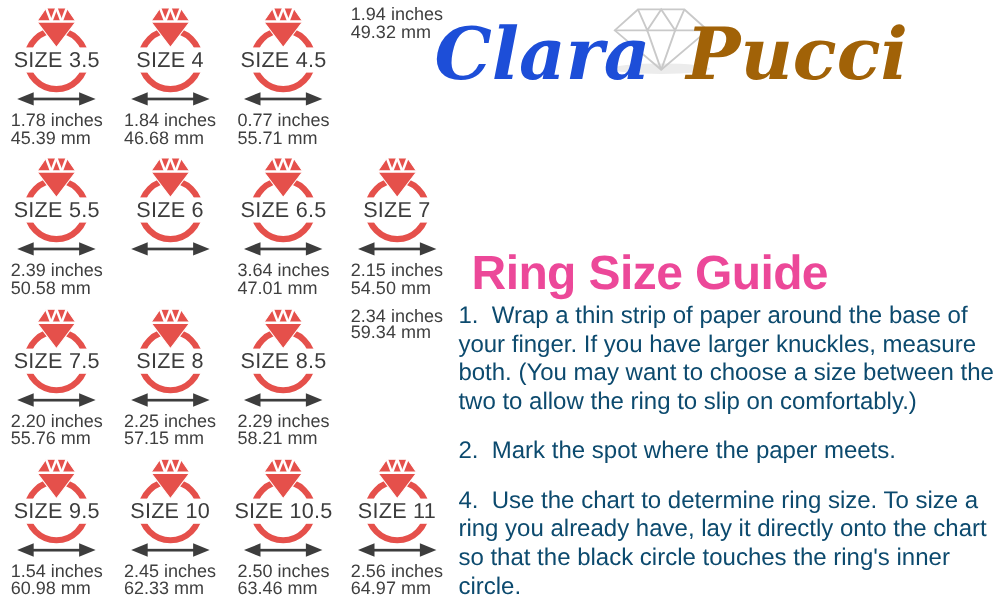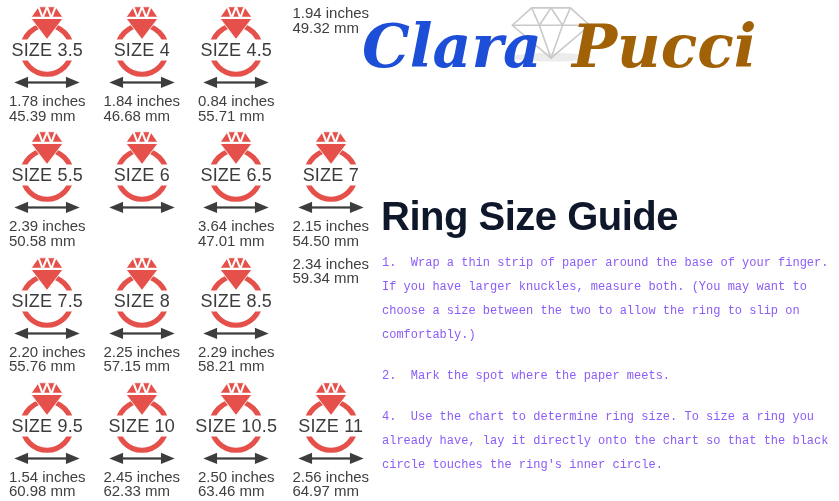--- a/index.html
+++ b/index.html
@@ -26,29 +26,28 @@
   .brand-diamond{position:absolute;left:142px;top:2px;width:102px;height:60px;}
   .brand-text{
     position:absolute;left:4px;top:14px;white-space:nowrap;
     font-family:"DejaVu Serif",serif;font-style:italic;font-weight:700;
     font-size:60px;line-height:1;
   }
   .brand-first{color:#1d4ed8;}
   .brand-second{margin-left:30px;}
   
   .guide-title{
-    position:absolute;left:381px;top:194px;margin:0;
-    font-size:40px;font-weight:700;color:#0f172a;letter-spacing:-0.5px;
+    position:absolute;left:381px;top:194px;margin:12px;
+    font-size:40px;font-weight:700;color:#ec4899;letter-spacing:-0.5px;
     font-family:"Liberation Sans",sans-serif;
   }
   .guide-steps{position:absolute;left:382px;top:251px;width:452px;}
   .guide-steps p{
-    margin:0 0 17px 0;font-size:12px;line-height:24px;color:#8b5cf6;
+    margin:0 0 17px 0;font-size:20px;line-height:24px;color:#0c4a6e;
     white-space:pre-wrap;
-    font-family:Liberation Mono, monospace;
   }
 </style>
 </head>
 <body>
 
 <div class="page">
 
   <div class="ring-grid">
     <div class="ring-cell">
       <div class="ring-figure">
@@ -131,21 +130,21 @@
 
           <g fill="#3d3d3d">
             <rect x="24" y="89.8" width="52" height="2.6"></rect>
             <polygon points="12,91 28,84.5 28,97.5"></polygon>
             <polygon points="88,91 72,84.5 72,97.5"></polygon>
           </g>
         </svg>
         <span class="size-label">SIZE 4.5</span>
       </div>
       <div class="measure">
-        <div>0.84 inches</div>
+        <div>0.77 inches</div>
         <div>55.71 mm</div>
       </div>
     </div>
 
     <div class="ring-cell">
       <div class="measure">
         <div>1.94 inches</div>
         <div>49.32 mm</div>
       </div>
     </div>

